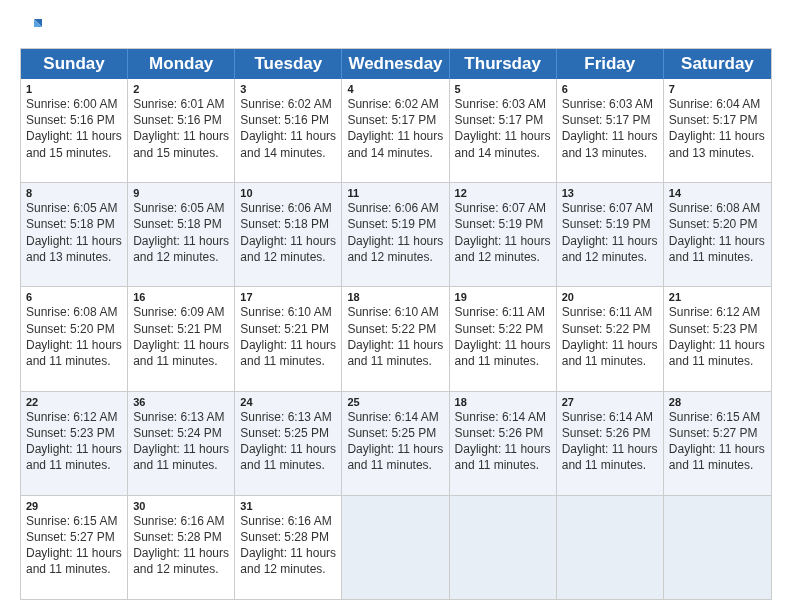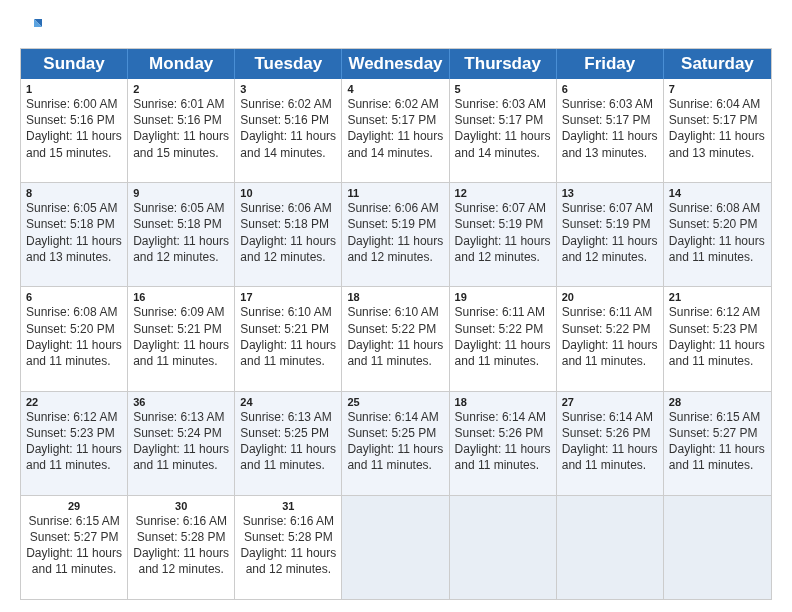--- a/index.html
+++ b/index.html
@@ -77,21 +77,21 @@
       display: flex;
       flex-direction: column;
       flex: 1;
     }
     .cal-row {
       display: grid;
       grid-template-columns: repeat(7, 1fr);
       flex: 1;
       border-bottom: 1px solid #ccc;
     }
-    .cal-row:last-child { border-bottom: none; text-align: center; }
+    .cal-row:last-child { border-bottom: none; }
     .cal-row:nth-child(odd) { background: #fff; }
     .cal-row:nth-child(even) { background: #f0f4fa; }
     .cal-cell {
       border-right: 1px solid #ccc;
       padding: 4px 5px;
       font-size: 8.5px;
       color: #333;
       vertical-align: top;
       min-height: 0;
       overflow: hidden;

